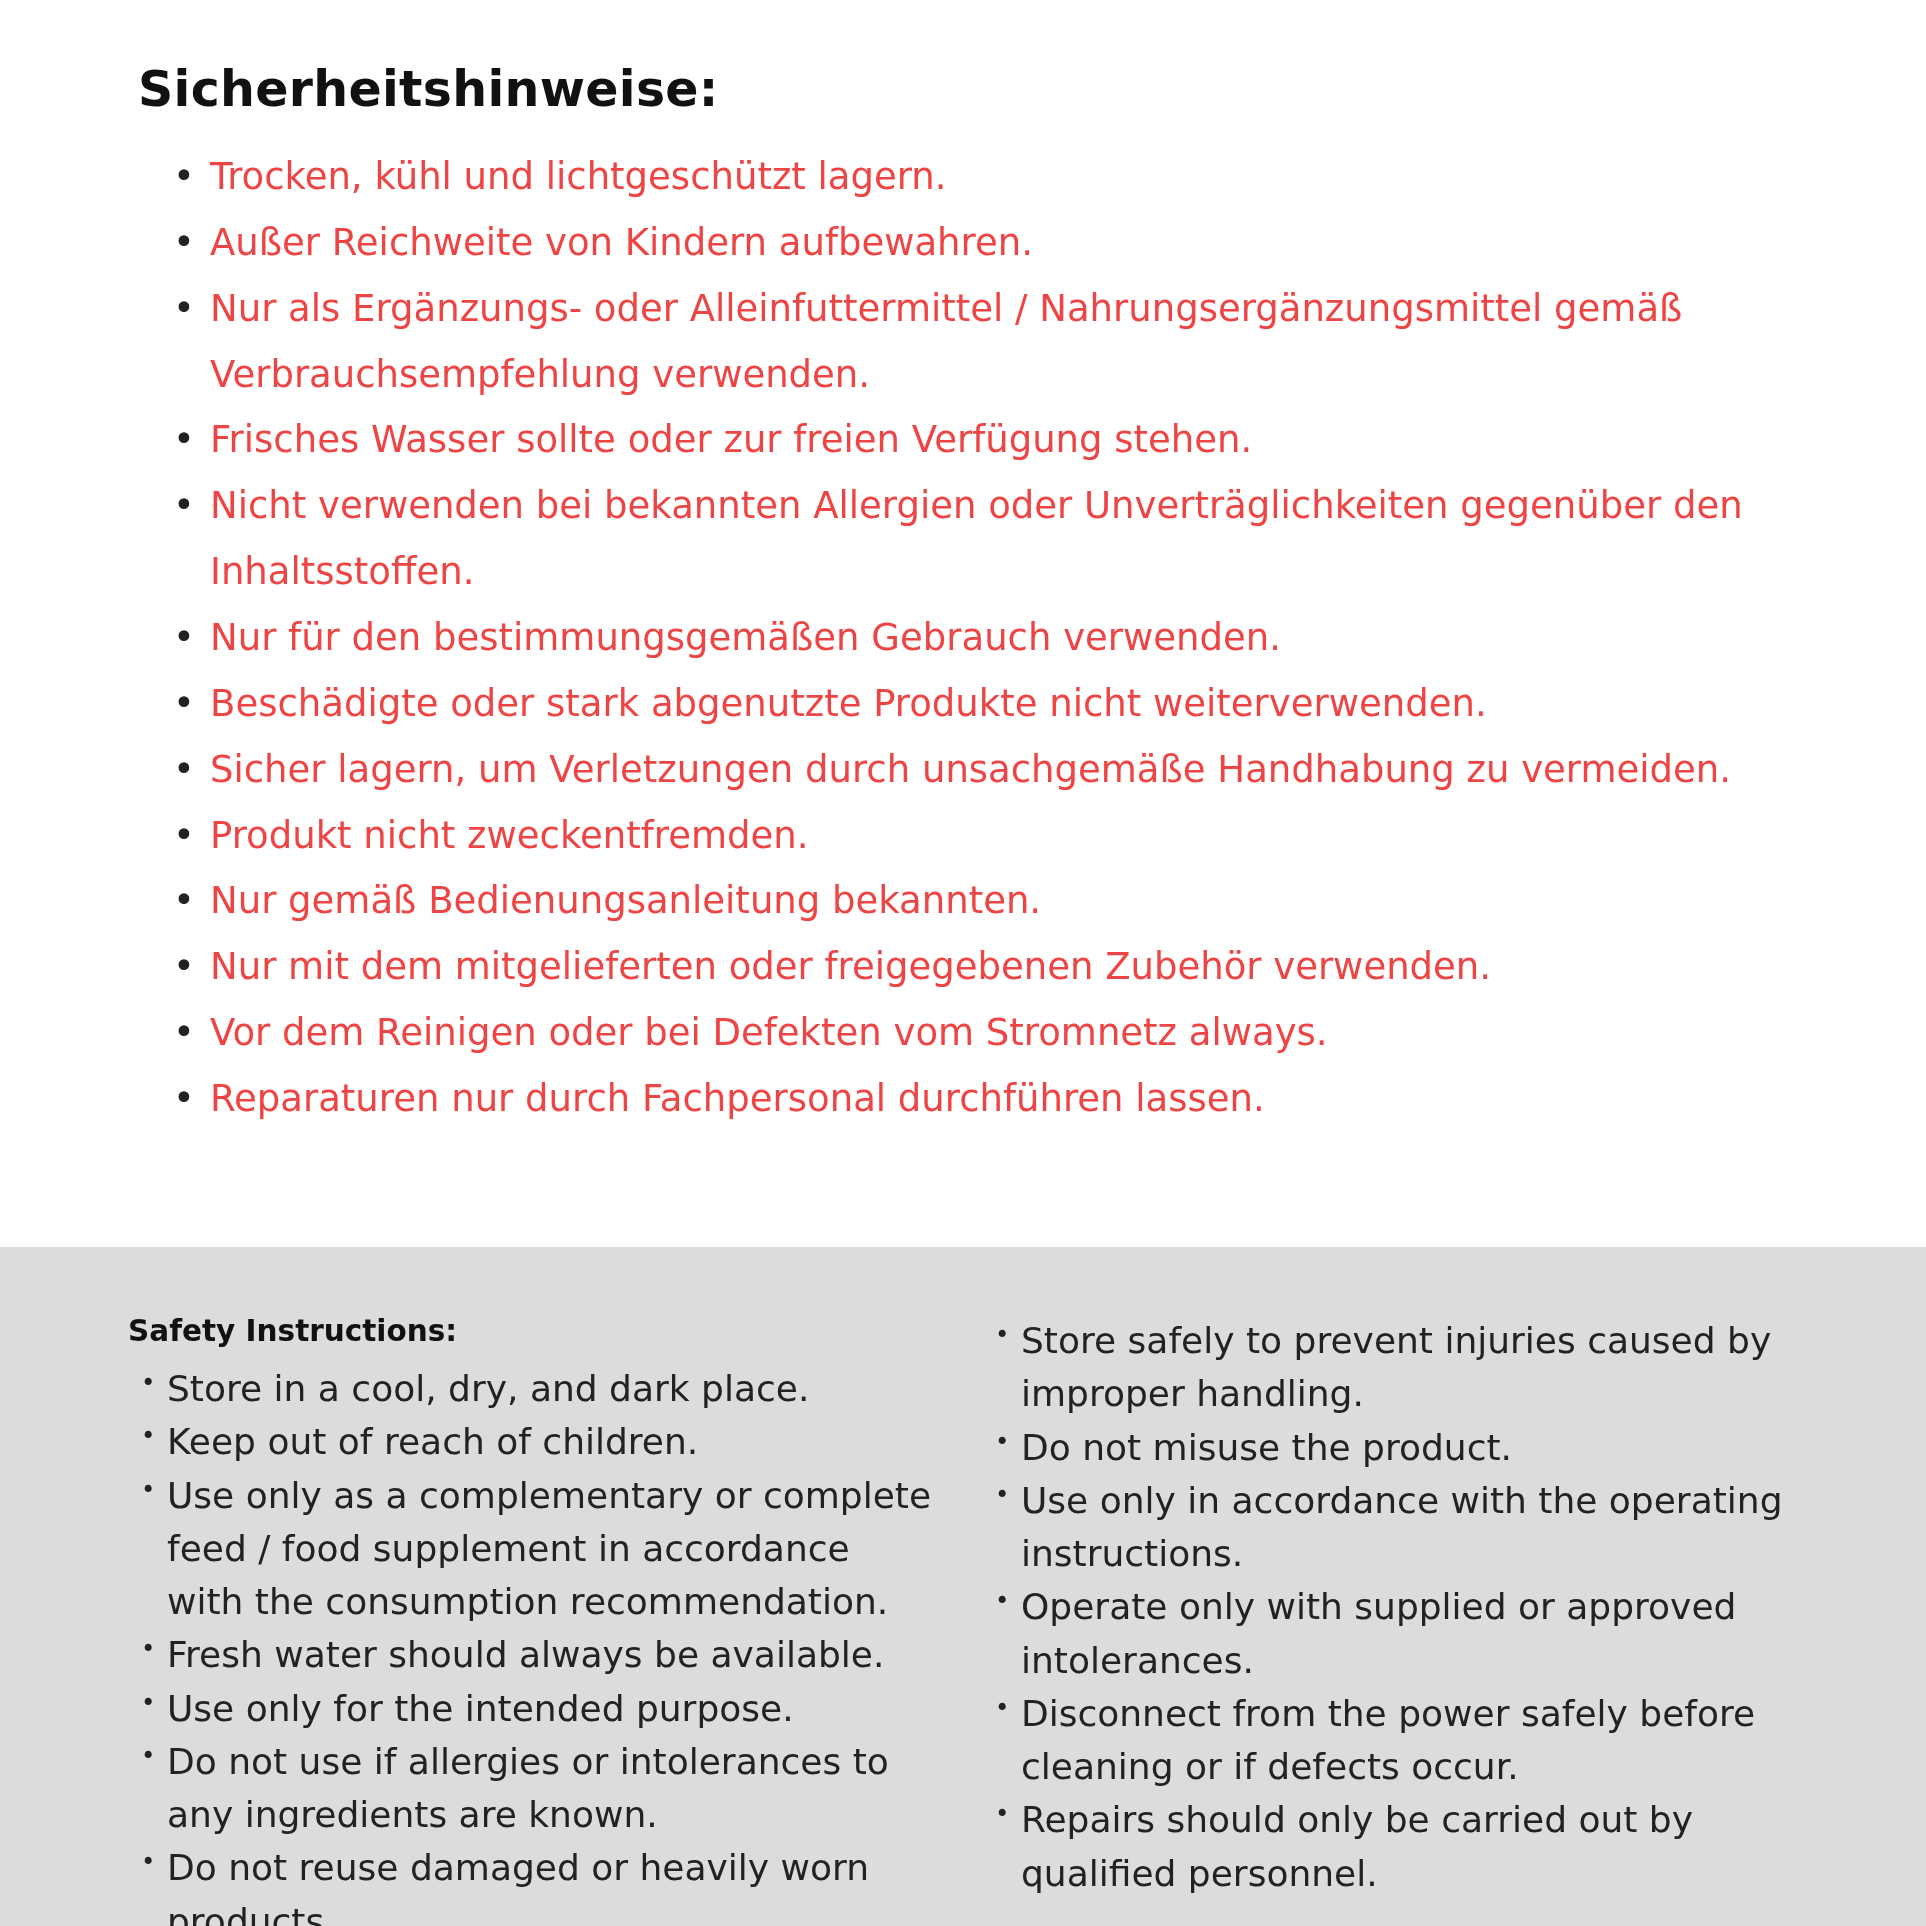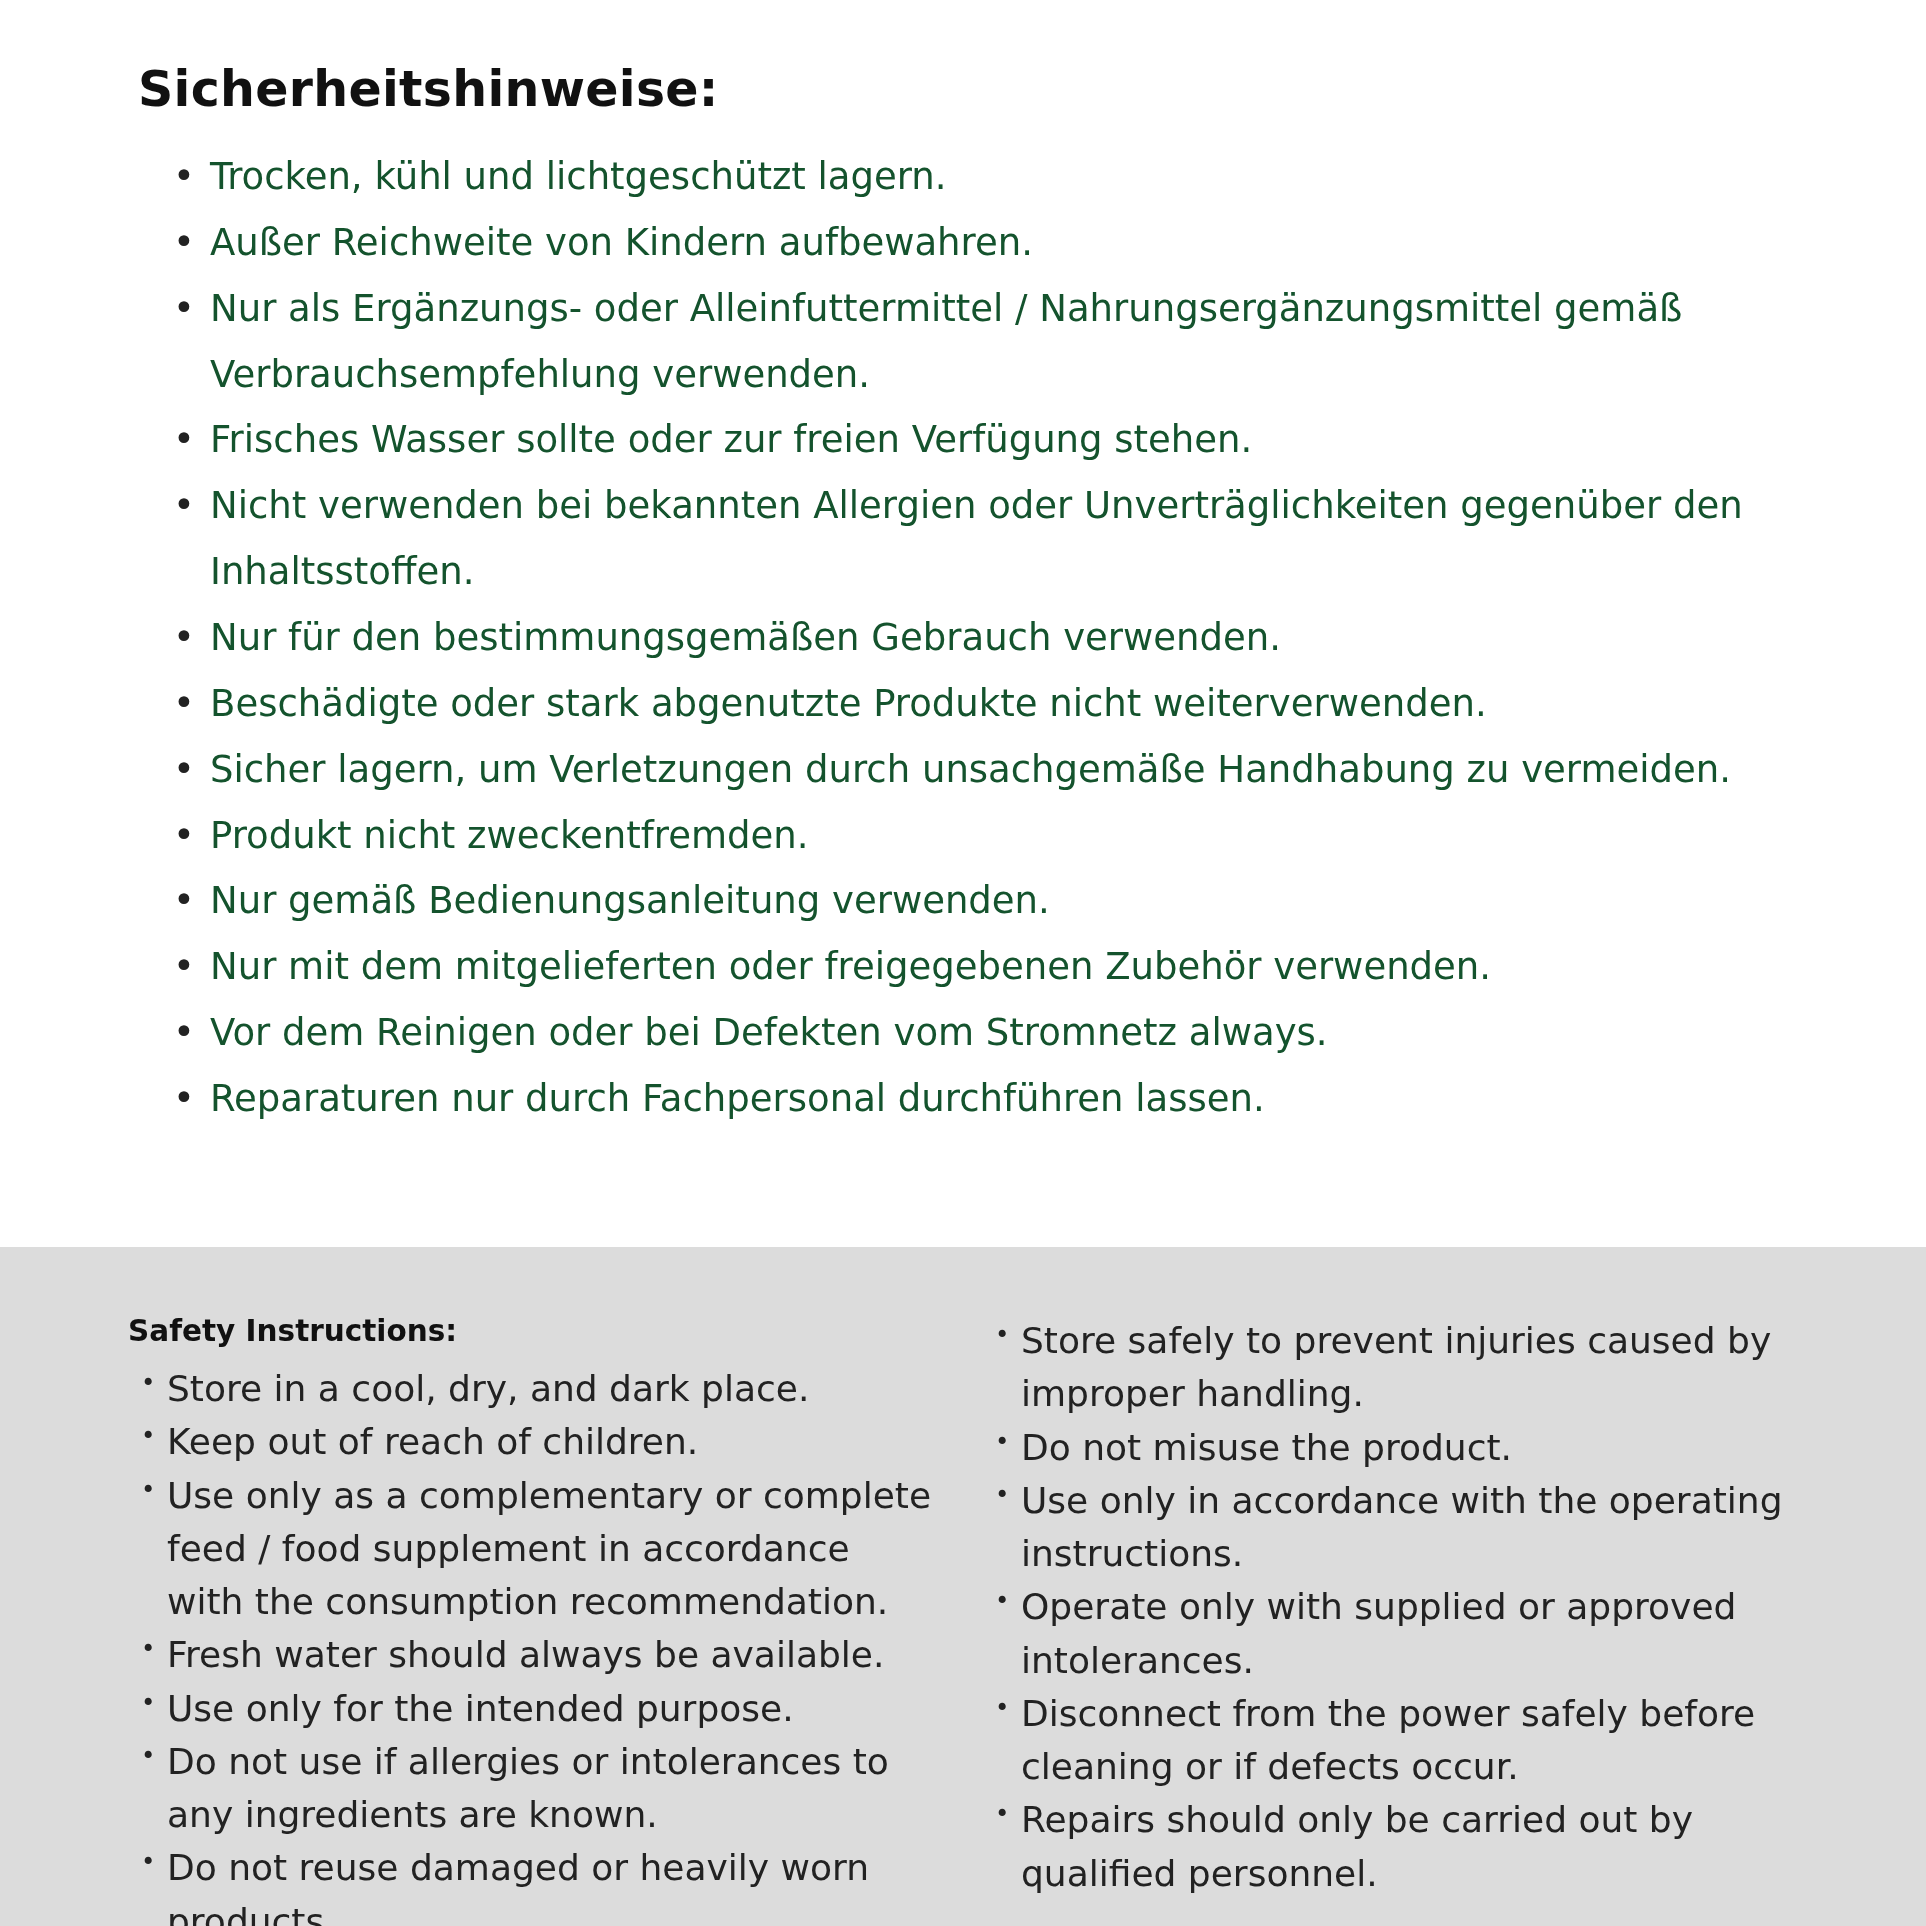--- a/index.html
+++ b/index.html
@@ -32,21 +32,21 @@
   .de-list {
     list-style: none;
     margin: 0;
     padding: 0 0 0 35px;
   }
   .de-list li {
     position: relative;
     padding-left: 37px;
     font-size: 37px;
     line-height: 1.78;
-    color: #14532d;
+    color: #ef4444;
   }
   .de-list li::before {
     content: "\2022";
     position: absolute;
     left: 0;
     top: 0;
     color: #222222;
   }
 
   
@@ -103,21 +103,21 @@
   <ul class="de-list">
     <li>Trocken, kühl und lichtgeschützt lagern.</li>
     <li>Außer Reichweite von Kindern aufbewahren.</li>
     <li>Nur als Ergänzungs- oder Alleinfuttermittel / Nahrungsergänzungsmittel gemäß Verbrauchsempfehlung verwenden.</li>
     <li>Frisches Wasser sollte oder zur freien Verfügung stehen.</li>
     <li>Nicht verwenden bei bekannten Allergien oder Unverträglichkeiten gegenüber den Inhaltsstoffen.</li>
     <li>Nur für den bestimmungsgemäßen Gebrauch verwenden.</li>
     <li>Beschädigte oder stark abgenutzte Produkte nicht weiterverwenden.</li>
     <li>Sicher lagern, um Verletzungen durch unsachgemäße Handhabung zu vermeiden.</li>
     <li>Produkt nicht zweckentfremden.</li>
-    <li>Nur gemäß Bedienungsanleitung verwenden.</li>
+    <li>Nur gemäß Bedienungsanleitung bekannten.</li>
     <li>Nur mit dem mitgelieferten oder freigegebenen Zubehör verwenden.</li>
     <li>Vor dem Reinigen oder bei Defekten vom Stromnetz always.</li>
     <li>Reparaturen nur durch Fachpersonal durchführen lassen.</li>
   </ul>
 </section>
 
 <section class="en-section">
   <div class="en-columns">
     <div class="en-col left">
       <h2 class="en-title">Safety Instructions:</h2>

